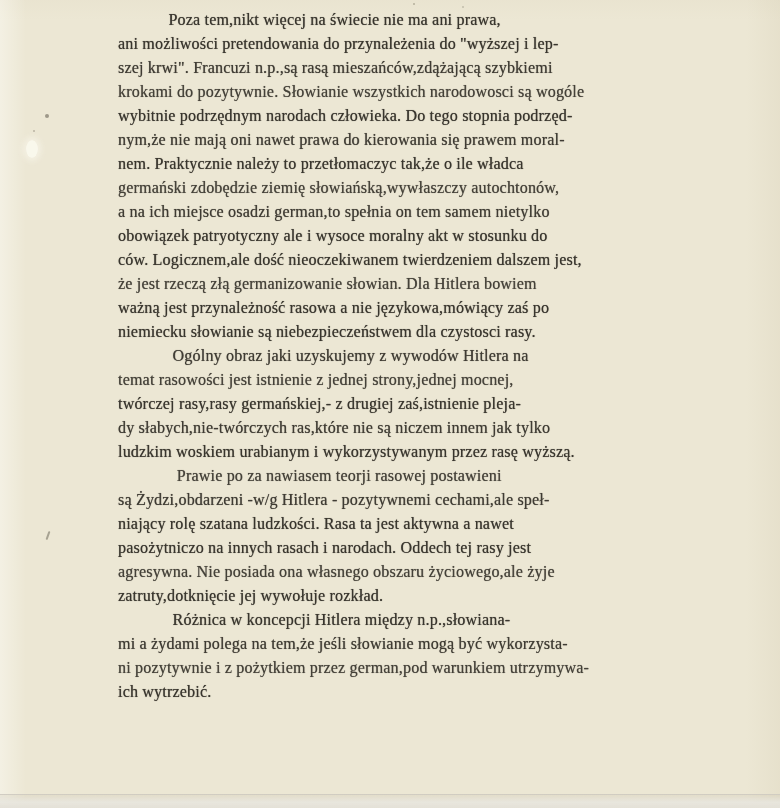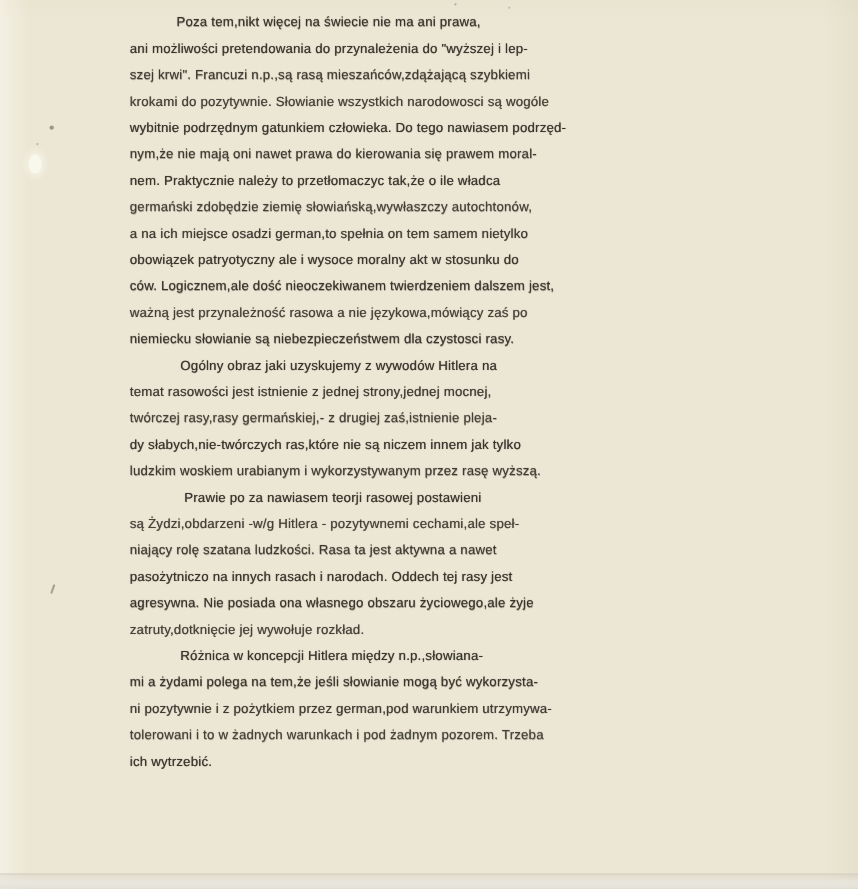--- a/index.html
+++ b/index.html
@@ -18,22 +18,22 @@
       linear-gradient(90deg, rgba(255,255,250,0.40), rgba(255,255,250,0) 26px),
       linear-gradient(270deg, rgba(200,190,160,0.16), rgba(200,190,160,0) 34px),
       linear-gradient(180deg, rgba(215,205,180,0.12), rgba(215,205,180,0) 20px),
       #ece7d4;
   }
   .doc {
     position: absolute;
     left: 118px;
     top: 8px;
     right: 0;
-    font-family: Liberation Sans, sans-serif;
-    font-size: 12px;
+    font-family: Liberation Serif, serif;
+    font-size: 16px;
     letter-spacing: 0.2px;
     color: #38352d;
     text-shadow: 0 0 1px rgba(56,53,45,0.55), 0.3px 0.3px 0.5px rgba(56,53,45,0.35);
   }
   .line {
     height: 24px;
     line-height: 24px;
     white-space: pre;
   }
   
@@ -69,44 +69,44 @@
 </head>
 <body>
 
 <div class="page">
 
   <div class="doc">
     <div class="line">            Poza tem,nikt więcej na świecie nie ma ani prawa,</div>
     <div class="line">ani możliwości pretendowania do przynależenia do "wyższej i lep-</div>
     <div class="line">szej krwi". Francuzi n.p.,są rasą mieszańców,zdążającą szybkiemi</div>
     <div class="line">krokami do pozytywnie. Słowianie wszystkich narodowosci są wogóle</div>
-    <div class="line">wybitnie podrzędnym gatunkiem człowieka. Do tego nawiasem podrzęd-</div>
+    <div class="line">wybitnie podrzędnym narodach człowieka. Do tego stopnia podrzęd-</div>
     <div class="line">nym,że nie mają oni nawet prawa do kierowania się prawem moral-</div>
     <div class="line">nem. Praktycznie należy to przetłomaczyc tak,że o ile władca</div>
     <div class="line">germański zdobędzie ziemię słowiańską,wywłaszczy autochtonów,</div>
     <div class="line">a na ich miejsce osadzi german,to spełnia on tem samem nietylko</div>
     <div class="line">obowiązek patryotyczny ale i wysoce moralny akt w stosunku do</div>
     <div class="line">ców. Logicznem,ale dość nieoczekiwanem twierdzeniem dalszem jest,</div>
+    <div class="line">że jest rzeczą złą germanizowanie słowian. Dla Hitlera bowiem</div>
     <div class="line">ważną jest przynależność rasowa a nie językowa,mówiący zaś po</div>
     <div class="line">niemiecku słowianie są niebezpieczeństwem dla czystosci rasy.</div>
     <div class="line">             Ogólny obraz jaki uzyskujemy z wywodów Hitlera na</div>
     <div class="line">temat rasowości jest istnienie z jednej strony,jednej mocnej,</div>
     <div class="line">twórczej rasy,rasy germańskiej,- z drugiej zaś,istnienie pleja-</div>
     <div class="line">dy słabych,nie-twórczych ras,które nie są niczem innem jak tylko</div>
     <div class="line">ludzkim woskiem urabianym i wykorzystywanym przez rasę wyższą.</div>
     <div class="line">              Prawie po za nawiasem teorji rasowej postawieni</div>
     <div class="line">są Żydzi,obdarzeni -w/g Hitlera - pozytywnemi cechami,ale speł-</div>
     <div class="line">niający rolę szatana ludzkości. Rasa ta jest aktywna a nawet</div>
     <div class="line">pasożytniczo na innych rasach i narodach. Oddech tej rasy jest</div>
     <div class="line">agresywna. Nie posiada ona własnego obszaru życiowego,ale żyje</div>
     <div class="line">zatruty,dotknięcie jej wywołuje rozkład.</div>
     <div class="line">             Różnica w koncepcji Hitlera między n.p.,słowiana-</div>
     <div class="line">mi a żydami polega na tem,że jeśli słowianie mogą być wykorzysta-</div>
     <div class="line">ni pozytywnie i z pożytkiem przez german,pod warunkiem utrzymywa-</div>
-    <div class="line">tolerowani i to w żadnych warunkach i pod żadnym pozorem. Trzeba</div>
     <div class="line">ich wytrzebić.</div>
   </div>
 
   <div class="stain"></div>
   <div class="speck s1"></div>
   <div class="speck s2"></div>
   <div class="speck s3"></div>
   <div class="speck s4"></div>
   <div class="speck s5"></div>
   <div class="bottom-edge"></div>

